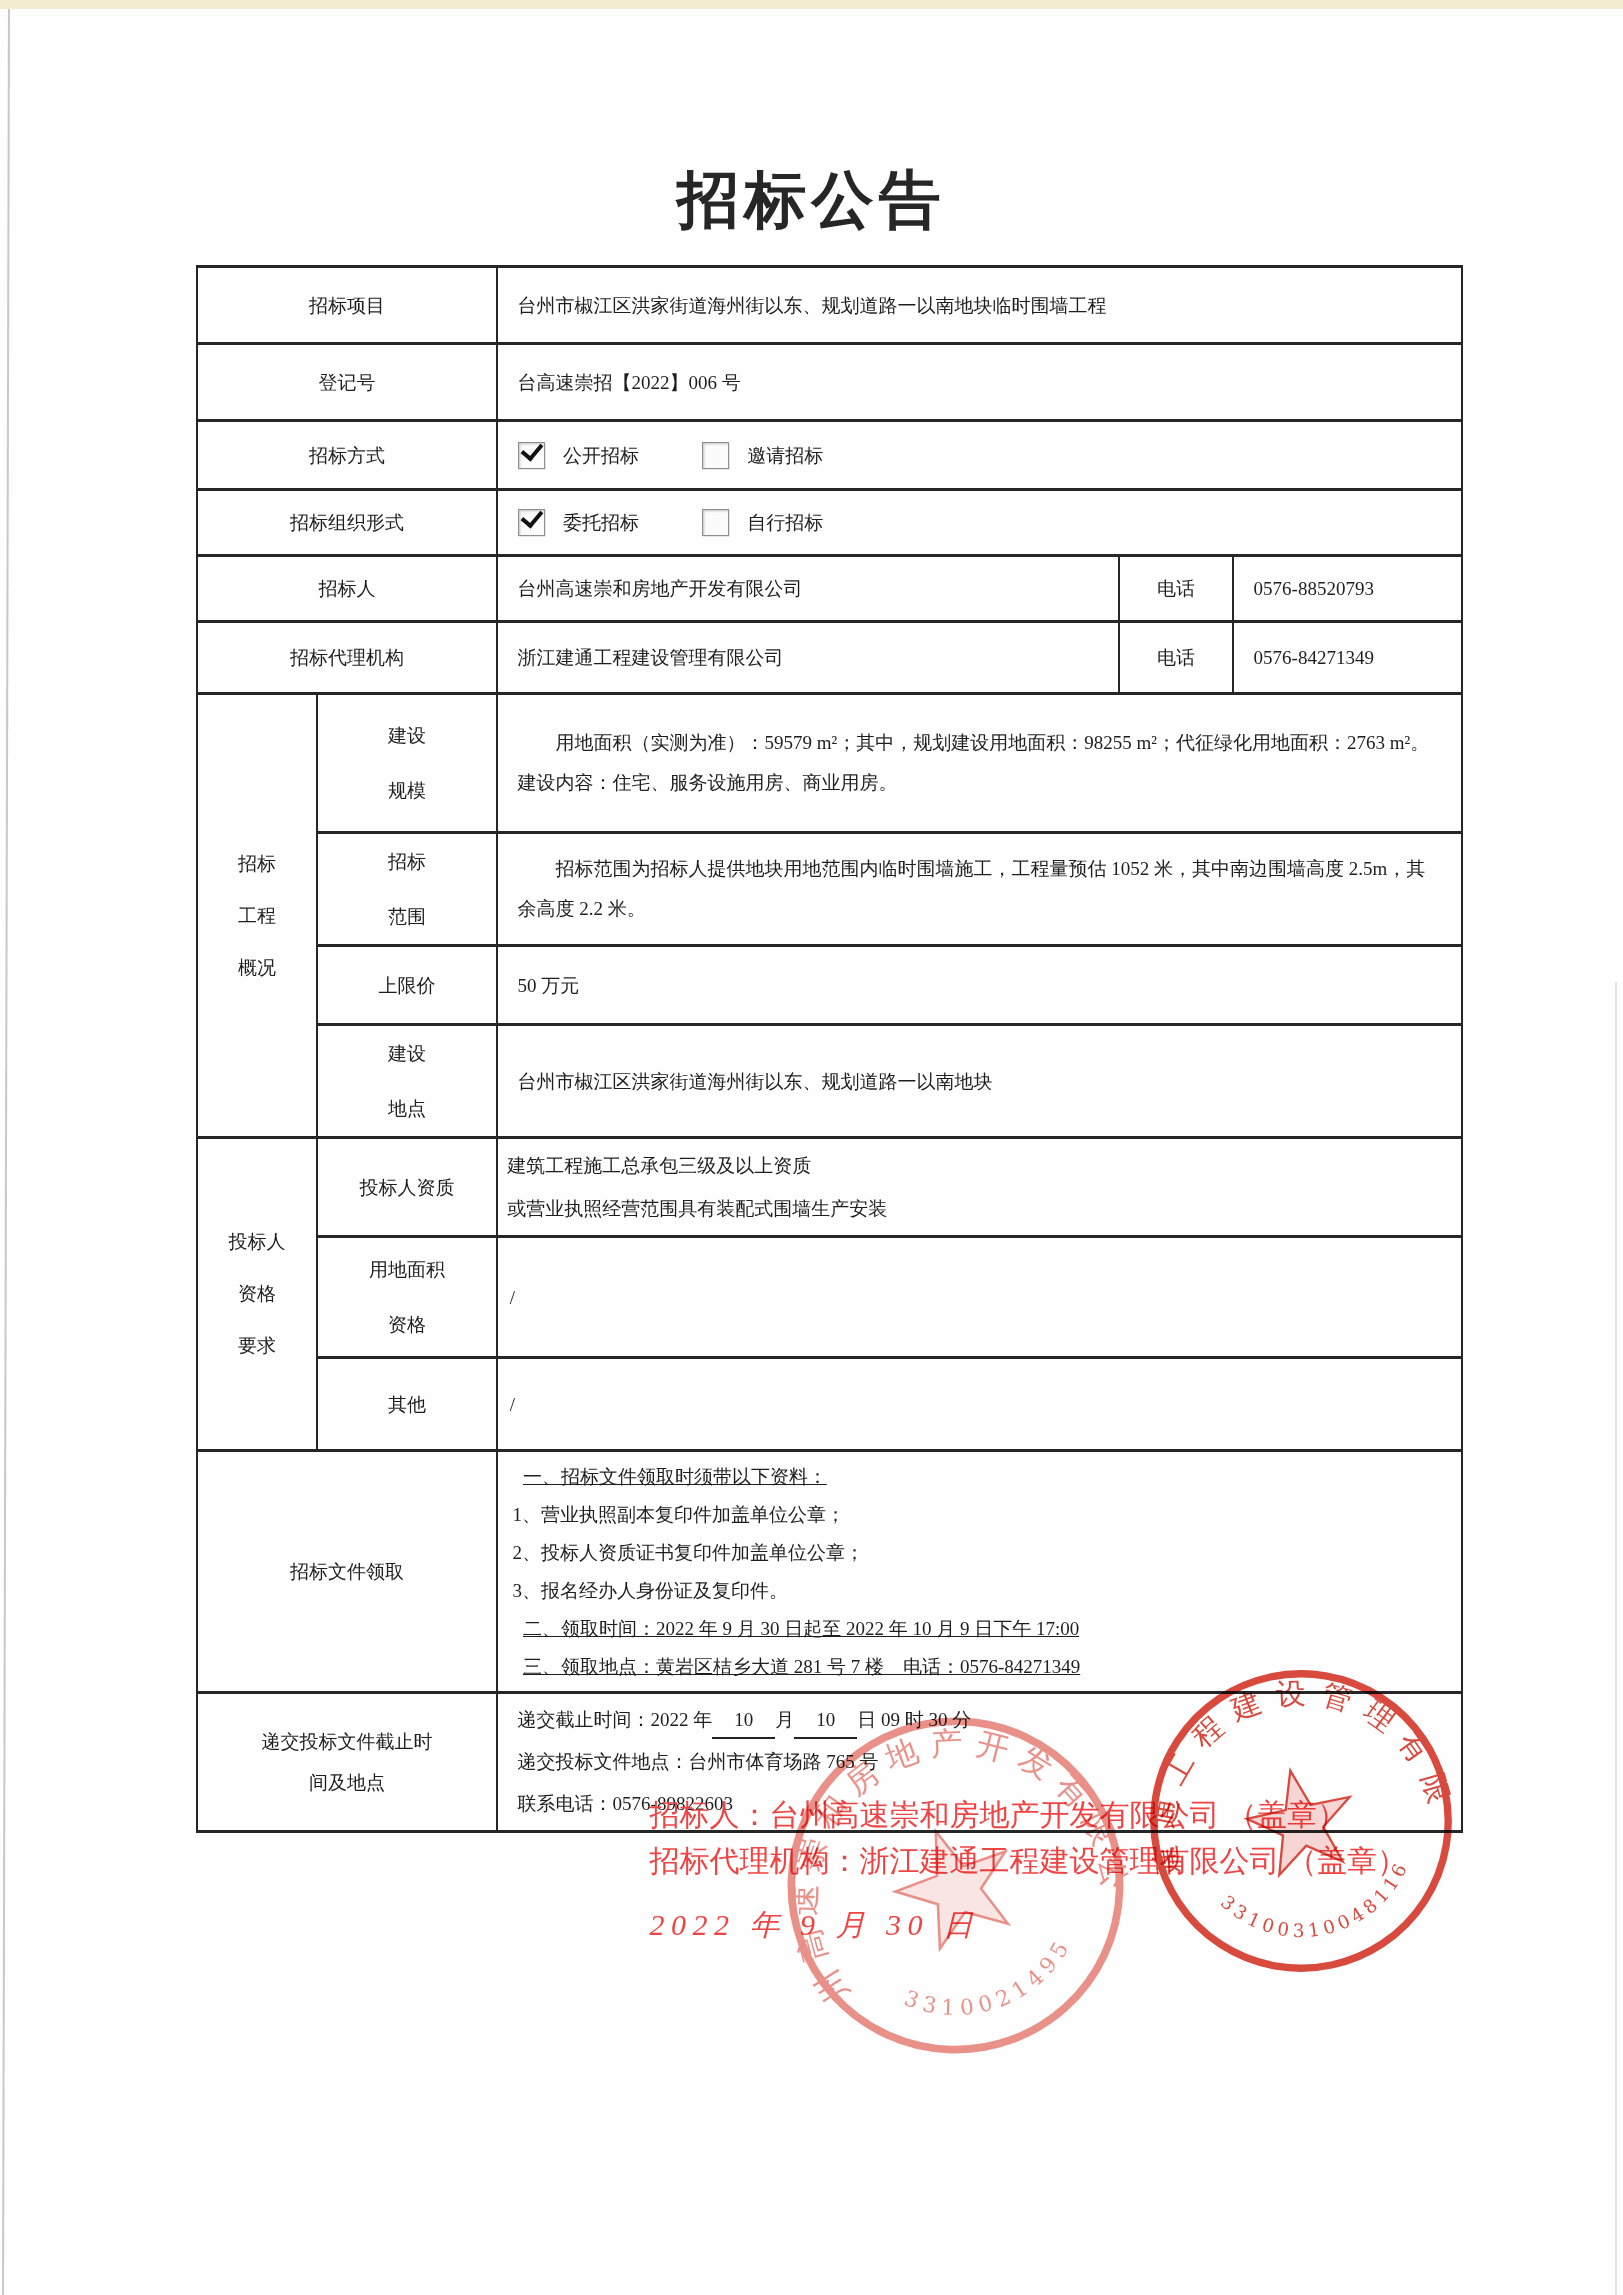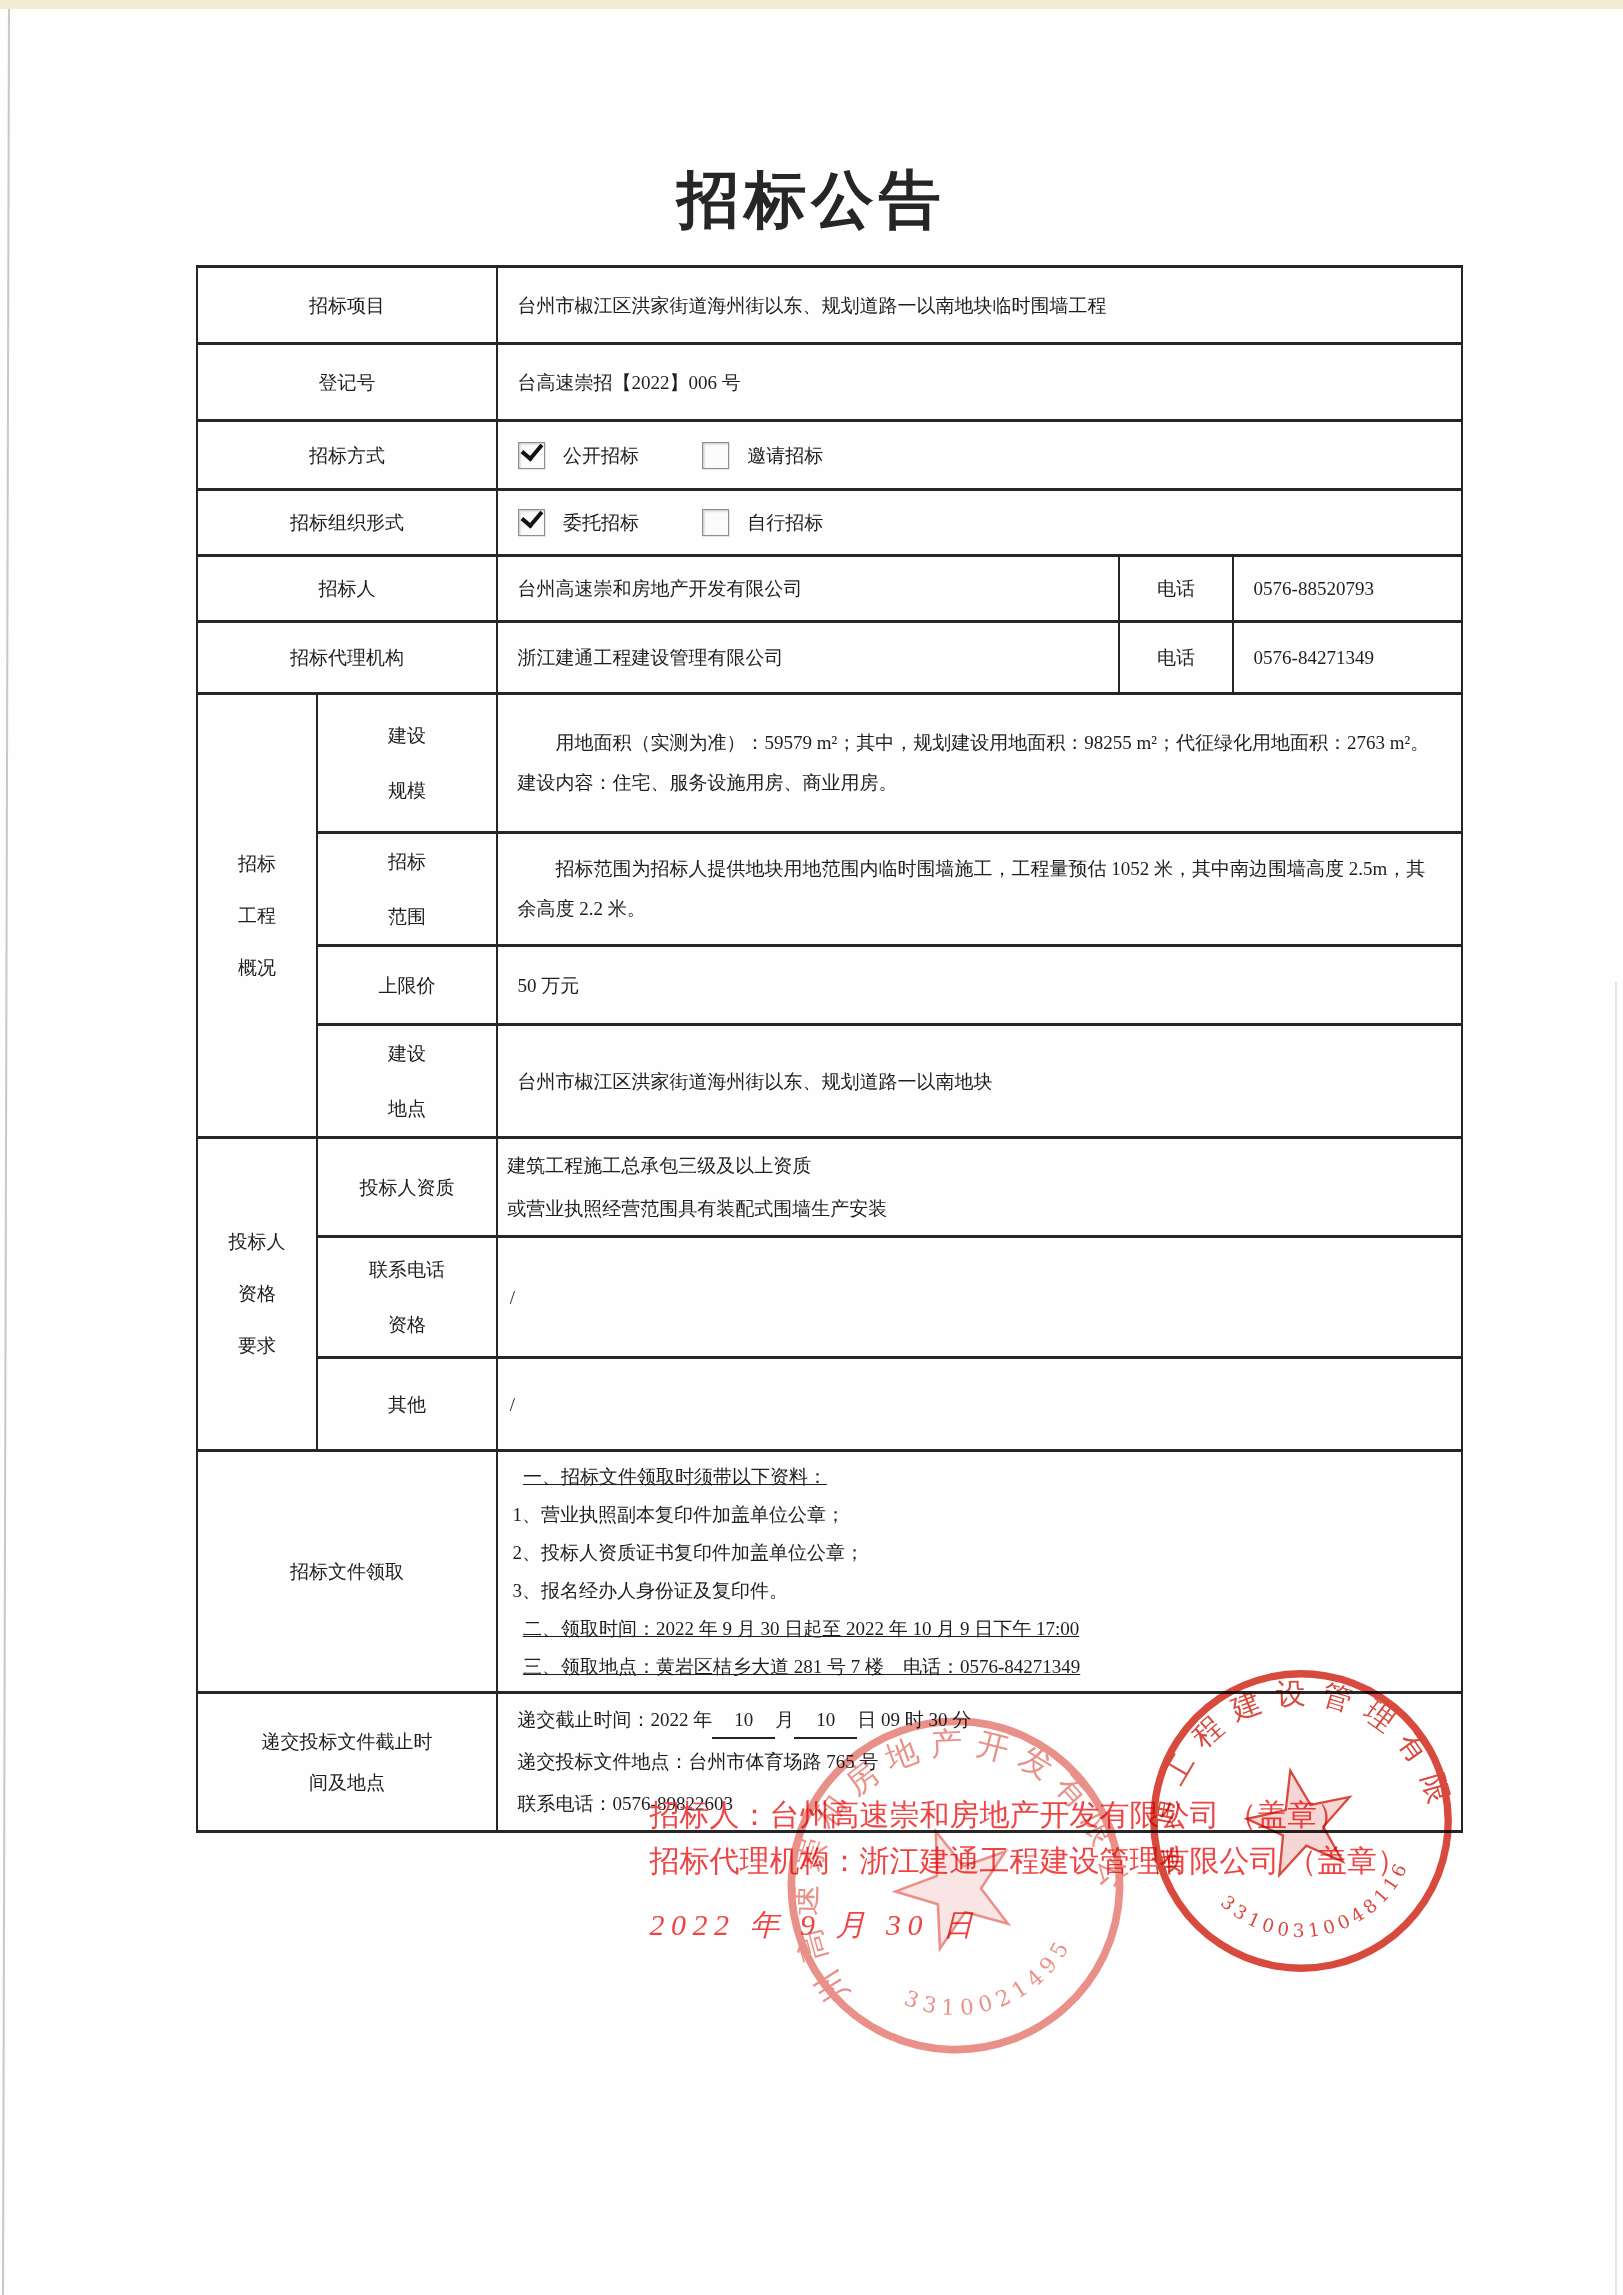--- a/index.html
+++ b/index.html
@@ -162,21 +162,21 @@
     <tr style="height:98px">
       <td class="lbl lbl-tall" rowspan="3">投标人
 资格
 要求</td>
       <td class="lbl">投标人资质</td>
       <td class="val val-pre" colspan="3">建筑工程施工总承包三级及以上资质
 或营业执照经营范围具有装配式围墙生产安装</td>
     </tr>
 
     <tr style="height:121px">
-      <td class="lbl lbl-two">联系电话
+      <td class="lbl lbl-two">用地面积
 资格</td>
       <td class="val val-slash" colspan="3">/</td>
     </tr>
 
     <tr style="height:93px">
       <td class="lbl">其他</td>
       <td class="val val-slash" colspan="3">/</td>
     </tr>
 
     <tr style="height:229px">

